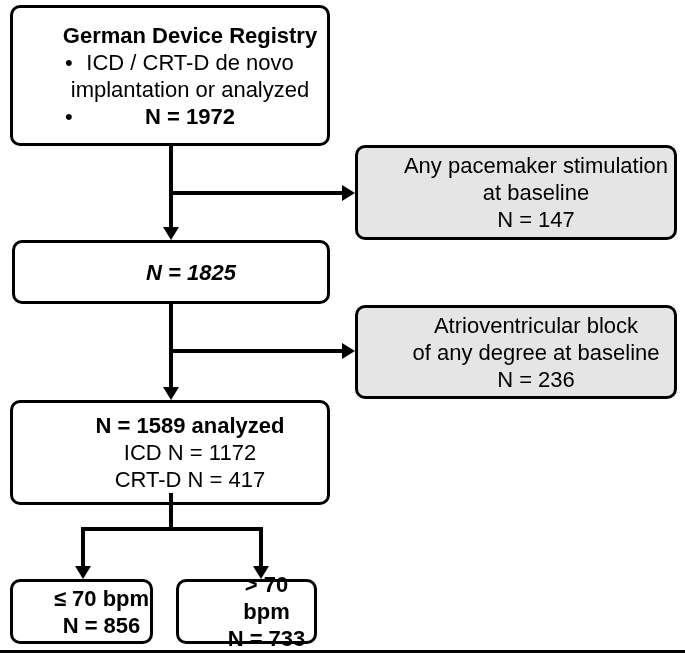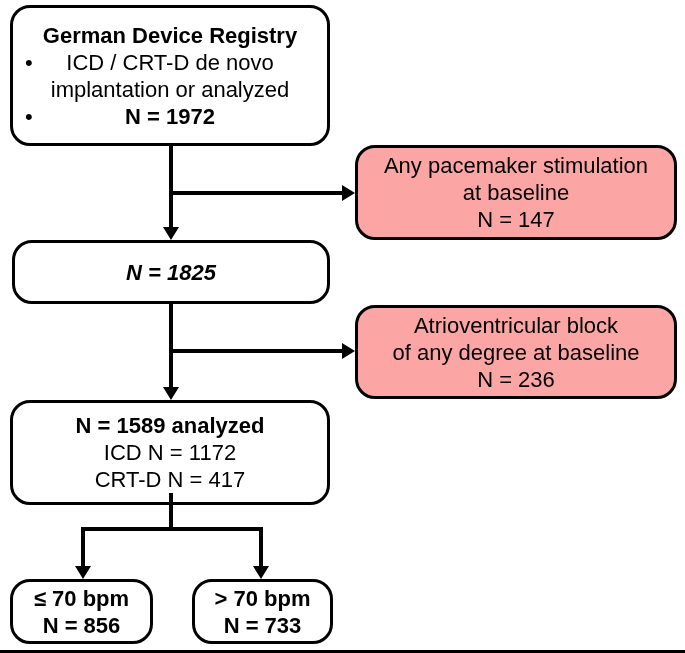--- a/index.html
+++ b/index.html
@@ -14,29 +14,30 @@
     background: #ffffff;
     font-family: "Liberation Sans", sans-serif;
     color: #000000;
     overflow: hidden;
   }
   .box {
     position: absolute;
     box-sizing: border-box;
     background: #ffffff;
     border: 3px solid #000000;
-    border-radius: 20px;
+    border-radius: 10px;
     font-size: 22px;
     line-height: 27px;
     text-align: center;
     display: flex;
     flex-direction: column;
     justify-content: center;
+    padding-left: 40px;
   }
-  .box.gray { background: #fca5a5; }
+  .box.gray { background: #e5e5e5; }
   .bold { font-weight: bold; }
   .line {
     position: absolute;
     background: #000000;
   }
   .arrow-down {
     position: absolute;
     width: 0; height: 0;
     border-left: 8px solid transparent;
     border-right: 8px solid transparent;
@@ -54,21 +55,21 @@
     left: 12px;
     width: 20px;
     text-align: left;
   }
   #box-registry { left: 10px; top: 5px; width: 320px; height: 141px; }
   #box-pacemaker { left: 355px; top: 145px; width: 322px; height: 95px; }
   #box-1825 { left: 12px; top: 240px; width: 318px; height: 64px; font-style: italic; }
   #box-avblock { left: 355px; top: 305px; width: 322px; height: 94px; }
   #box-analyzed { left: 10px; top: 400px; width: 320px; height: 105px; }
   #box-le70 { left: 10px; top: 579px; width: 143px; height: 65px; align-items: center; }
-  #box-gt70 { left: 192px; top: 579px; width: 141px; height: 65px; }
+  #box-gt70 { left: 176px; top: 579px; width: 141px; height: 65px; }
 
   #stem-registry-1825 { left: 169px; top: 146px; width: 4px; height: 82px; }
   #head-registry-1825 { left: 163px; top: 227px; }
   #branch-pacemaker   { left: 171px; top: 191px; width: 171px; height: 4px; }
   #head-pacemaker     { left: 342px; top: 185px; }
   #stem-1825-analyzed { left: 169px; top: 304px; width: 4px; height: 84px; }
   #head-1825-analyzed { left: 163px; top: 387px; }
   #branch-avblock     { left: 171px; top: 349px; width: 171px; height: 4px; }
   #head-avblock       { left: 342px; top: 343px; }
   #stem-analyzed-split{ left: 169px; top: 493px; width: 4px; height: 38px; }

